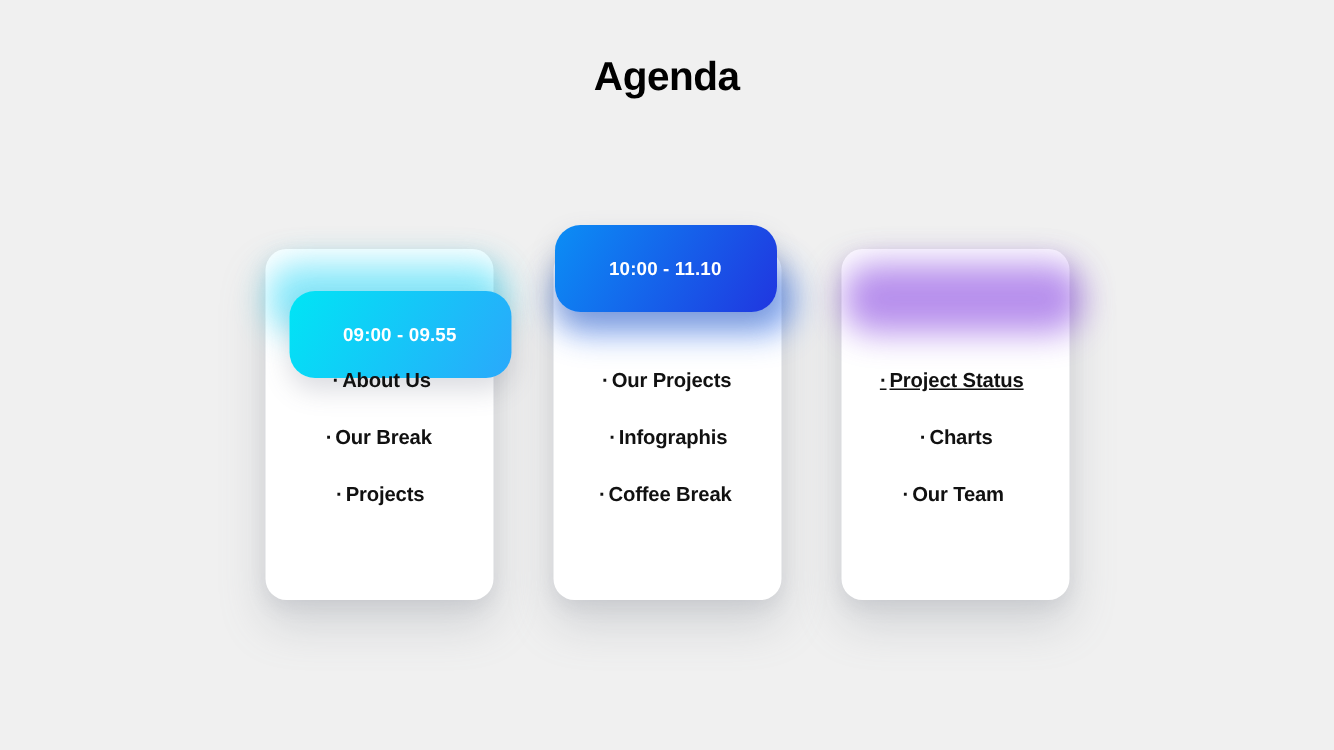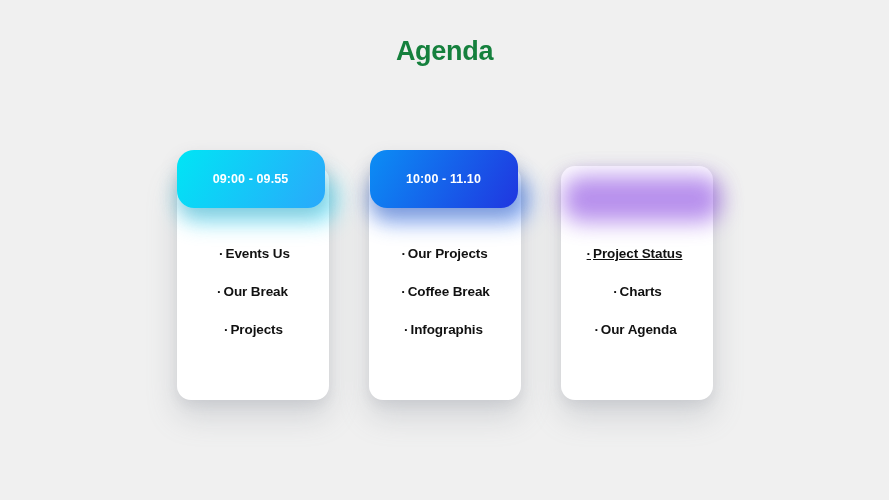--- a/index.html
+++ b/index.html
@@ -110,21 +110,21 @@
     font-weight: bold;
     color: #111111;
     text-align: center;
     white-space: nowrap;
     letter-spacing: -0.1px;
   }
 
   .bullet { margin-right: 2px; }
 
   
-  .agenda-card:nth-child(1) .card-header { left: 0; }
+  .agenda-card:nth-child(1) .card-header { left: 16px; margin-top: 44px; }
   .agenda-card:nth-child(2) .card-header { left: 1px; }
   .agenda-card:nth-child(3) .card-header { left: -4px; }
   .agenda-card:nth-child(4) .card-header { left: 1px; }
 
   .agenda-card:nth-child(1) .card-list-item:nth-child(1) { transform: translateX(2px); }
   .agenda-card:nth-child(1) .card-list-item:nth-child(2) { transform: translateX(0px); }
   .agenda-card:nth-child(1) .card-list-item:nth-child(3) { transform: translateX(1px); }
 
   .agenda-card:nth-child(2) .card-list-item:nth-child(1) { transform: translateX(0px); text-align: center; }
   .agenda-card:nth-child(2) .card-list-item:nth-child(2) { transform: translateX(1px); }
@@ -134,49 +134,49 @@
   .agenda-card:nth-child(3) .card-list-item:nth-child(2) { transform: translateX(1px); }
   .agenda-card:nth-child(3) .card-list-item:nth-child(3) { transform: translateX(-1px); }
 
   .agenda-card:nth-child(4) .card-list-item:nth-child(1) { transform: translateX(1px); }
   .agenda-card:nth-child(4) .card-list-item:nth-child(2) { transform: translateX(1px); }
   .agenda-card:nth-child(4) .card-list-item:nth-child(3) { transform: translateX(0px); }
 </style>
 </head>
 <body style="background: rgb(240, 240, 240);">
 
-<div class="page-title" style="color: #15803d;">Agenda</div>
+<div class="page-title" style="color: #000000;">Agenda</div>
 
 <div class="cards-row">
     <div class="agenda-card">
       <div class="card-body"></div>
       <div class="card-glow" style="background: rgb(41, 215, 247);"></div>
       <div class="card-header" style="background: linear-gradient(120deg, rgb(0, 229, 245) 0%, rgb(42, 168, 251) 100%);">
         <span class="card-header-label">09:00 - 09.55</span>
       </div>
       <div class="card-list">
-        <div class="card-list-item"><span class="bullet">·</span><span>Events Us</span></div>
+        <div class="card-list-item"><span class="bullet">·</span><span>About Us</span></div>
         <div class="card-list-item"><span class="bullet">·</span><span>Our Break</span></div>
         <div class="card-list-item"><span class="bullet">·</span><span>Projects</span></div>
       </div>
     </div>
     <div class="agenda-card">
       <div class="card-body"></div>
       <div class="card-glow" style="background: rgb(29, 99, 239);"></div>
       <div class="card-header" style="background: linear-gradient(120deg, rgb(11, 142, 245) 0%, rgb(32, 54, 224) 100%);">
         <span class="card-header-label">10:00 - 11.10</span>
       </div>
       <div class="card-list">
         <div class="card-list-item"><span class="bullet">·</span><span>Our Projects</span></div>
+        <div class="card-list-item"><span class="bullet">·</span><span>Infographis</span></div>
         <div class="card-list-item"><span class="bullet">·</span><span>Coffee Break</span></div>
-        <div class="card-list-item"><span class="bullet">·</span><span>Infographis</span></div>
       </div>
     </div>
     <div class="agenda-card">
       <div class="card-body"></div>
       <div class="card-glow" style="background: rgb(125, 53, 222);"></div>
       <div class="card-list">
         <div class="card-list-item"><span class="bullet">·</span><span>Project Status</span></div>
         <div class="card-list-item"><span class="bullet">·</span><span>Charts</span></div>
-        <div class="card-list-item"><span class="bullet">·</span><span>Our Agenda</span></div>
+        <div class="card-list-item"><span class="bullet">·</span><span>Our Team</span></div>
       </div>
     </div>
   </div>
 
 </body></html>

